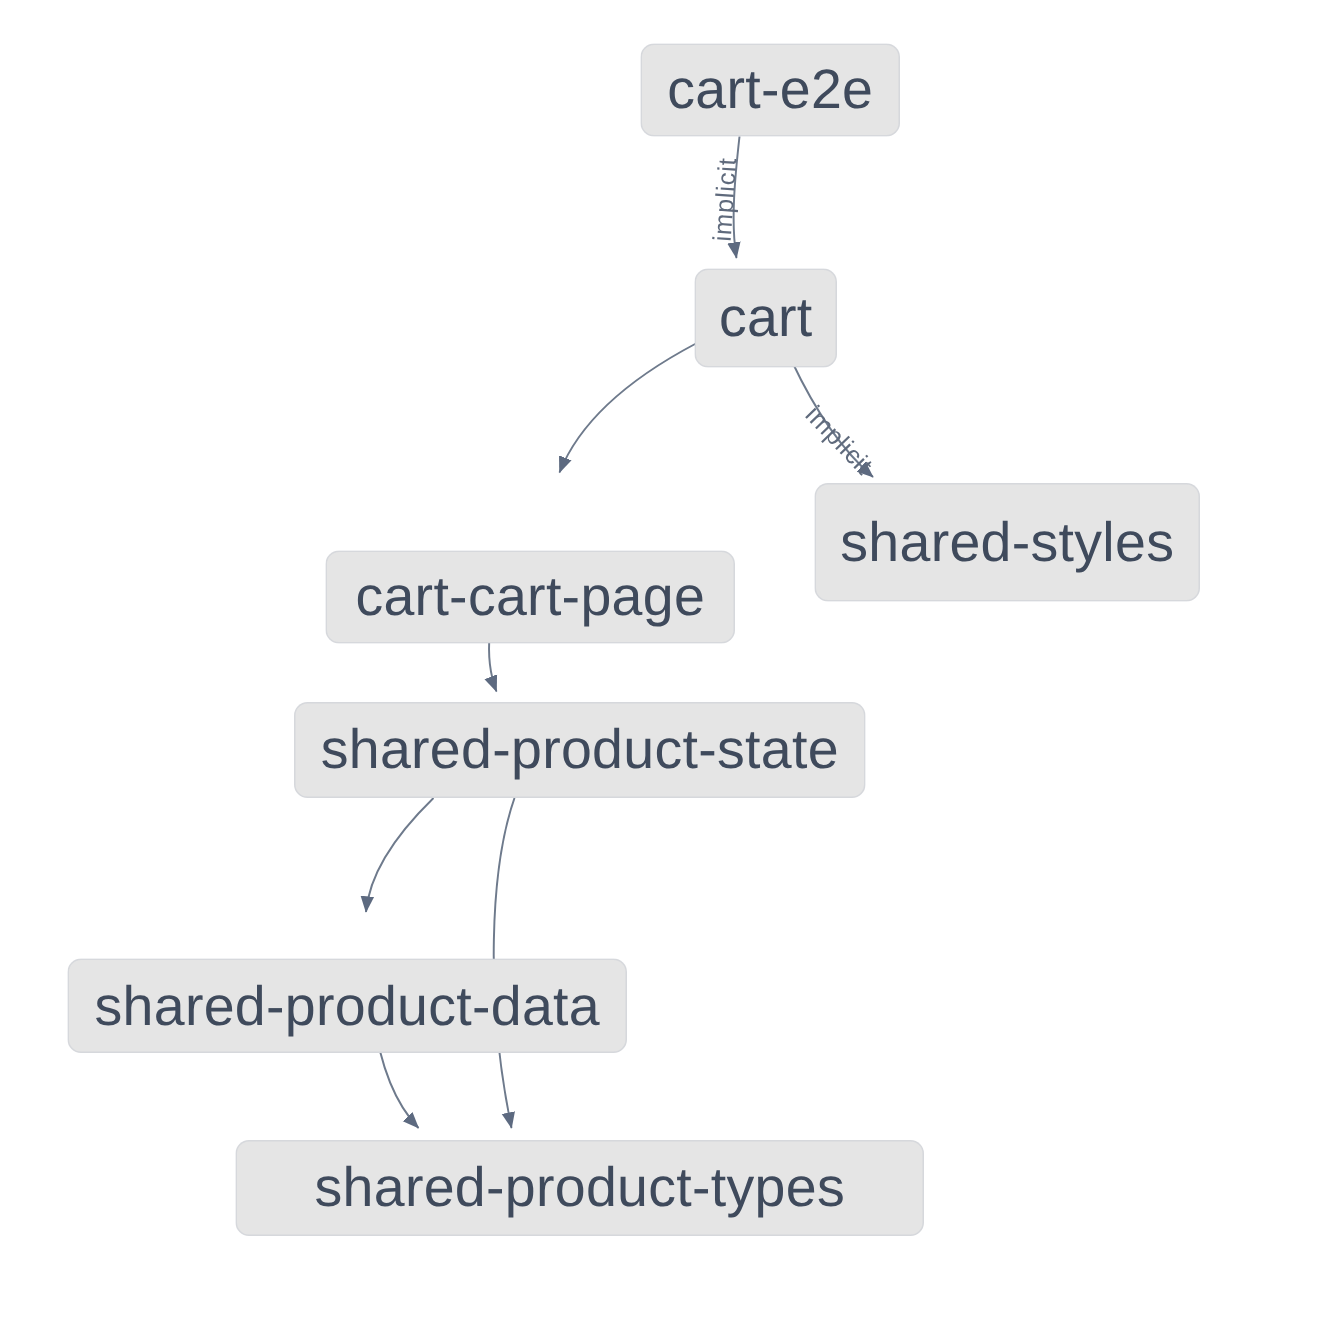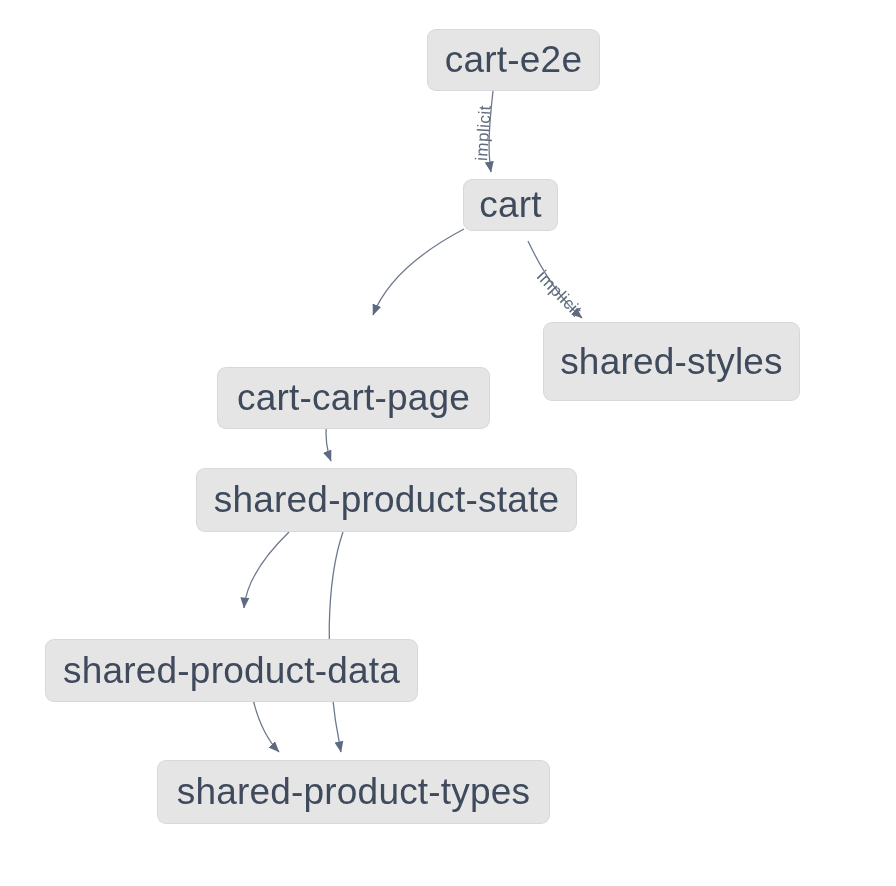--- a/index.html
+++ b/index.html
@@ -21,26 +21,26 @@
     border:1px solid rgba(148,163,184,0.18);
     border-radius:9px;
     color:#3f4a5c;
     font-size:37px;
     letter-spacing:0.2px;
     white-space:nowrap;
     box-sizing:border-box;
     cursor:pointer;
   }
   #n-cart-e2e              { left:427px; top:29px;  width:173px; height:62px; }
-  #n-cart                  { left:463px; top:179px; width:95px;  height:52px; }
+  #n-cart                  { left:463px; top:179px; width:95px;  height:66px; }
   #n-cart-cart-page        { left:217px; top:322px; width:273px; height:62px;margin-top:45px; }
   #n-shared-styles         { left:543px; top:322px; width:257px; height:79px; }
   #n-shared-product-state  { left:162px; top:468px; width:381px; height:64px;margin-left:34px; }
   #n-shared-product-data   { left:45px;  top:639px; width:373px; height:63px; }
-  #n-shared-product-types  { left:157px; top:760px; width:393px; height:64px; }
+  #n-shared-product-types  { left:157px; top:760px; width:459px; height:64px; }
 
   .edge-label {
     position:absolute;
     font-size:17px;
     color:#5f6a7c;
     letter-spacing:0.5px;
     white-space:nowrap;
     pointer-events:none;
   }
   #lbl-e1 { left:484px; top:133px; transform:translate(-50%,-50%) rotate(-86deg); }

